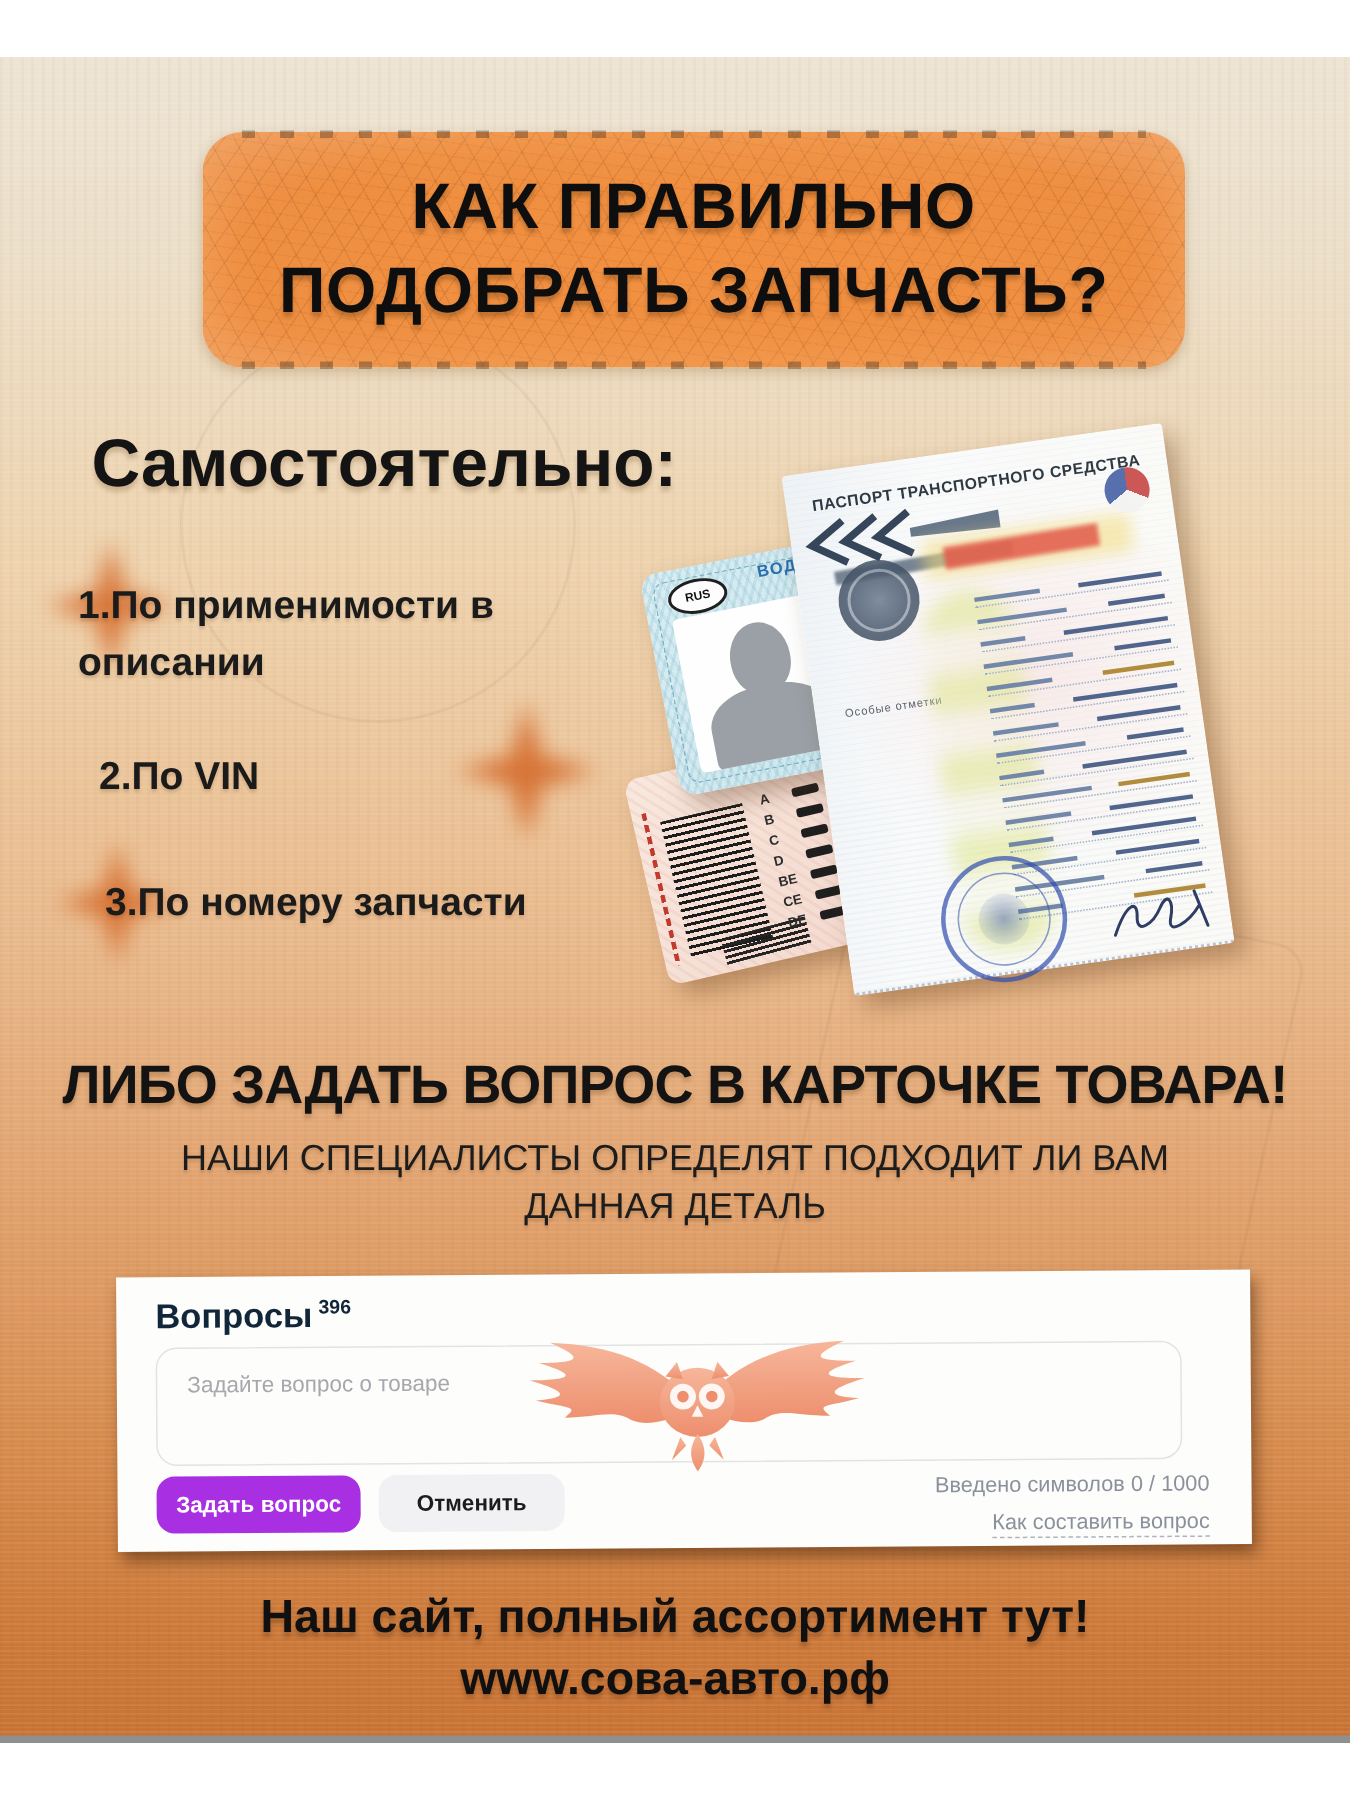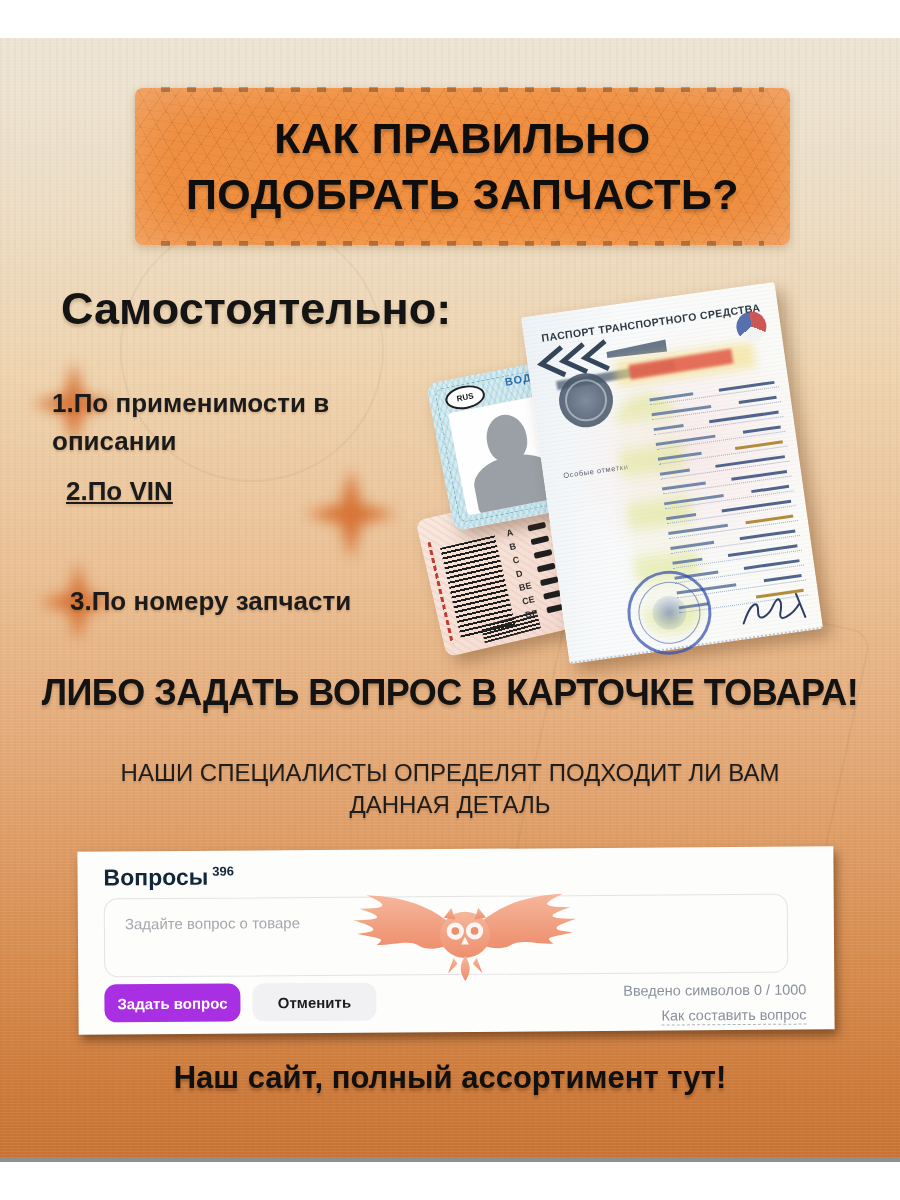--- a/index.html
+++ b/index.html
@@ -12,40 +12,40 @@
       repeating-linear-gradient(90deg, rgba(120,70,30,.03) 0 2px, rgba(0,0,0,0) 2px 7px),
       linear-gradient(180deg,#ede4d3 0%,#ecdfc9 12%,#eed3ae 30%,#eabf93 48%,#e2a572 66%,#d78c4e 82%,#cc7939 94%,#c97334 100%);}
   .ghost{position:absolute;border:2px solid rgba(120,90,50,.07);border-radius:50%;}
   .g1{left:120px;top:180px;width:260px;height:260px;}
   .g2{left:540px;top:560px;width:300px;height:300px;border-radius:20px;transform:rotate(12deg);}
   .band{position:absolute;left:0;width:900px;background:#fff;}
   .band.top{top:0;height:38px;}
   .band.bottom{top:1162px;height:38px;}
   .divider{position:absolute;left:0;top:1157px;width:900px;height:5px;background:#8f8f8f;}
   
-  .banner{position:absolute;left:135px;top:88px;width:655px;height:157px;border-radius:8px;
+  .banner{position:absolute;left:135px;top:88px;width:655px;height:157px;border-radius:27px;
     background:
       repeating-linear-gradient(62deg, rgba(110,50,10,.12) 0 1px, rgba(0,0,0,0) 1px 15px),
       repeating-linear-gradient(-55deg, rgba(110,50,10,.12) 0 1px, rgba(0,0,0,0) 1px 12px),
       repeating-linear-gradient(8deg, rgba(150,70,20,.08) 0 1px, rgba(0,0,0,0) 1px 9px),
       radial-gradient(120% 150% at 50% 55%, #f29040 0%, #ef8f41 38%, #eda06c 68%, #ecab83 85%, #e9b08e 100%);
     box-shadow:0 3px 8px rgba(120,70,20,.25), inset 0 0 40px rgba(255,200,140,.35);}
   .banner::before,.banner::after{content:"";position:absolute;left:26px;right:26px;height:5px;
     background:repeating-linear-gradient(90deg, rgba(45,30,18,.55) 0 9px, rgba(0,0,0,0) 9px 26px);opacity:.6;}
   .banner::before{top:-1px;}
   .banner::after{bottom:-1px;}
   .banner-text{position:absolute;inset:0;display:flex;flex-direction:column;justify-content:center;
     text-align:center;font-weight:800;font-size:43px;line-height:1.3;color:#0e0e0e;
     letter-spacing:.5px;text-shadow:0 3px 3px rgba(70,35,0,.28);}
   
   .h-self{position:absolute;left:33px;top:283px;font-size:45px;font-weight:800;color:#141414;
     text-shadow:0 3px 3px rgba(90,50,10,.22);margin-left:28px;}
   .li{position:absolute;font-size:26px;font-weight:700;color:#1b1b1b;text-shadow:0 2px 2px rgba(90,50,10,.18);}
   .li1{left:52px;top:385px;width:340px;line-height:1.45;}
-  .li2{left:66px;top:476px;text-decoration:underline;}
+  .li2{left:66px;top:502px;}
   .li3{left:70px;top:586px;}
   .sparkle{position:absolute;filter:blur(7px);opacity:.8;}
   .sparkle i{display:block;width:100%;height:100%;background:#d2601e;
     clip-path:polygon(50% 0,61% 39%,100% 50%,61% 61%,50% 100%,39% 61%,0 50%,39% 39%);}
   .sp1{left:31px;top:361px;width:86px;height:86px;}
   .sp2{left:305px;top:468px;width:92px;height:92px;}
   .sp3{left:38px;top:562px;width:80px;height:80px;}
   
   .doc{position:absolute;box-shadow:7px 9px 16px rgba(85,45,15,.35);}
   .pinkcard{left:428px;top:492px;width:240px;height:140px;border-radius:10px;transform:rotate(-13deg);
@@ -103,21 +103,21 @@
   .prow:nth-child(2n)::before{width:60px;} .prow:nth-child(2n)::after{width:38px;}
   .prow:nth-child(3n)::before{width:30px;} .prow:nth-child(3n)::after{width:70px;}
   .prow:nth-child(5n)::after{background:#b08c3c;width:48px;}
   .stamp{position:absolute;left:64px;top:271px;width:78px;height:78px;border-radius:50%;
     border:3px solid rgba(47,76,174,.7);}
   .stamp::before{content:"";position:absolute;inset:8px;border:1.5px solid rgba(47,76,174,.55);border-radius:50%;}
   .stamp::after{content:"";position:absolute;inset:22px;border-radius:50%;
     background:radial-gradient(circle, rgba(47,76,174,.45) 0%, rgba(47,76,174,.15) 60%, rgba(0,0,0,0) 100%);}
   .sig-svg{position:absolute;left:176px;top:306px;}
   
-  .h-ask{position:absolute;left:0;top:672px;width:900px;text-align:center;font-size:36px;font-weight:800;
+  .h-ask{position:absolute;left:0;top:702px;width:900px;text-align:center;font-size:36px;font-weight:800;
     color:#131313;letter-spacing:-.5px;text-shadow:0 3px 3px rgba(80,40,5,.25);}
   .sub-ask{position:absolute;left:70px;top:757px;width:760px;text-align:center;font-size:24px;font-weight:400;
     color:#1d1d1d;line-height:1.35;text-shadow:0 2px 2px rgba(80,40,5,.18);}
   
   .qcard{position:absolute;left:78px;top:849px;width:756px;height:183px;background:#fdfdfc;
     transform:rotate(-.4deg);box-shadow:3px 6px 10px rgba(60,28,8,.5);}
   .qtitle{position:absolute;left:26px;top:13px;font-size:23px;font-weight:700;color:#12263a;}
   .qtitle sup{font-size:13px;font-weight:700;margin-left:4px;}
   .qinput{position:absolute;left:26px;top:47px;width:684px;height:79px;border:1.5px solid #e3e3e5;
     border-radius:14px;background:transparent;resize:none;box-sizing:border-box;padding:16px 20px;
@@ -285,17 +285,18 @@
     <button class="qbtn submit">Задать вопрос</button>
     <button class="qbtn cancel">Отменить</button>
     <div class="qmeta qcount">Введено символов 0 / 1000</div>
     <div class="qmeta qhelp">
       <span>Как составить вопрос</span>
     </div>
   </div>
 
   <div class="footer">
     <div>Наш сайт, полный ассортимент тут!</div>
+    <div>www.сова-авто.рф</div>
   </div>
 
   <div class="divider"></div>
   <div class="band bottom"></div>
 </div>
 
 </body></html>

